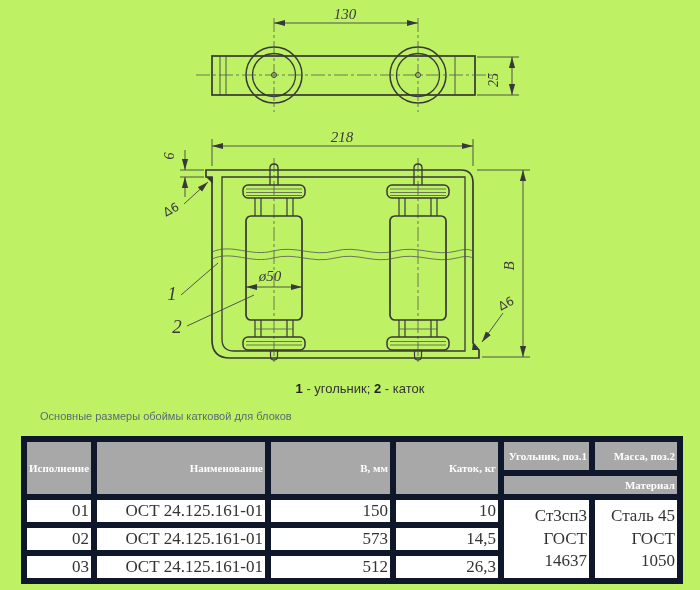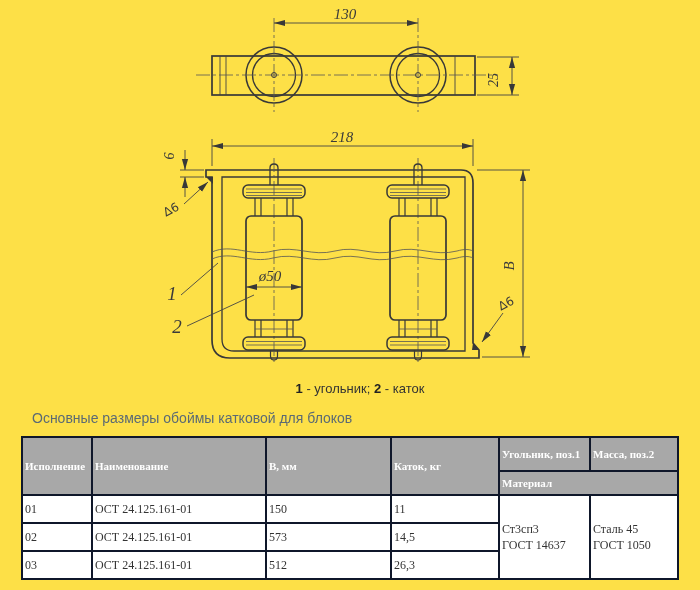--- a/index.html
+++ b/index.html
@@ -1,28 +1,28 @@
 <!DOCTYPE html>
 <html><head>
 <meta charset="utf-8">
 <style>
   html,body{margin:0;padding:0;background:#ffffff;}
-  .page{position:relative;width:700px;height:590px;background:#fde047;overflow:hidden;
+  .page{position:relative;width:700px;height:590px;background:#bef264;overflow:hidden;
         font-family:"Liberation Sans",sans-serif;text-decoration:underline;}
   .drawing-svg{position:absolute;left:0;top:0;}
-  .doc-title{position:absolute;left:32px;top:410px;font-size:14px;color:#5b6a74;}
+  .doc-title{position:absolute;left:40px;top:410px;font-size:11px;color:#5b6a74;}
   .caption{position:absolute;left:0;top:381px;width:720px;text-align:center;
            font-size:13px;color:#333333;}
   .caption b{font-weight:bold;color:#222;}
   table.spec{position:absolute;left:21px;top:436px;width:656px;border-collapse:collapse;
              table-layout:fixed;font-family:"Liberation Serif",serif;}
-  table.spec th, table.spec td{border:2px solid #0f172a;text-align:left;vertical-align:middle;
+  table.spec th, table.spec td{border:6px solid #0f172a;text-align:right;vertical-align:middle;
              padding:0 2px;overflow:hidden;}
   table.spec th{background:#a8a8a8;color:#ffffff;font-weight:bold;font-size:11px;}
-  table.spec td{background:#ffffff;color:#333333;font-size:12px;}
+  table.spec td{background:#ffffff;color:#333333;font-size:17px;}
   tr.hrow1{height:34px;} tr.hrow2{height:24px;} tr.brow{height:28px;}
   .mat{line-height:1.35;}
   
   .ln{stroke:#383838;fill:none;}
   .w17{stroke-width:1.7;} .w15{stroke-width:1.5;} .w13{stroke-width:1.3;} .w12{stroke-width:1.2;}
   .thin{stroke:#444444;stroke-width:0.9;fill:none;}
   .hair{stroke:#555555;stroke-width:0.8;fill:none;}
   .cl{stroke:#555555;stroke-width:0.8;fill:none;stroke-dasharray:14 3 3 3;}
   .dtxt{font-family:"Liberation Serif",serif;font-style:italic;fill:#3a3a3a;}
   .weldtxt{font-family:"DejaVu Sans",sans-serif;fill:#3a3a3a;font-size:12px;}
@@ -175,21 +175,21 @@
         <th>Угольник, поз.1</th>
         <th>Масса, поз.2</th>
       </tr>
       <tr class="hrow2">
         <th colspan="2">Материал</th>
       </tr>
       <tr class="brow">
         <td>01</td>
         <td>ОСТ 24.125.161-01</td>
         <td>150</td>
-        <td>11</td>
+        <td>10</td>
         <td rowspan="3" class="mat"><span>Ст3сп3</span><br><span>ГОСТ 14637</span></td>
         <td rowspan="3" class="mat"><span>Сталь 45</span><br><span>ГОСТ 1050</span></td>
       </tr>
       <tr class="brow">
         <td>02</td>
         <td>ОСТ 24.125.161-01</td>
         <td>573</td>
         <td>14,5</td>
       </tr>
       <tr class="brow">

